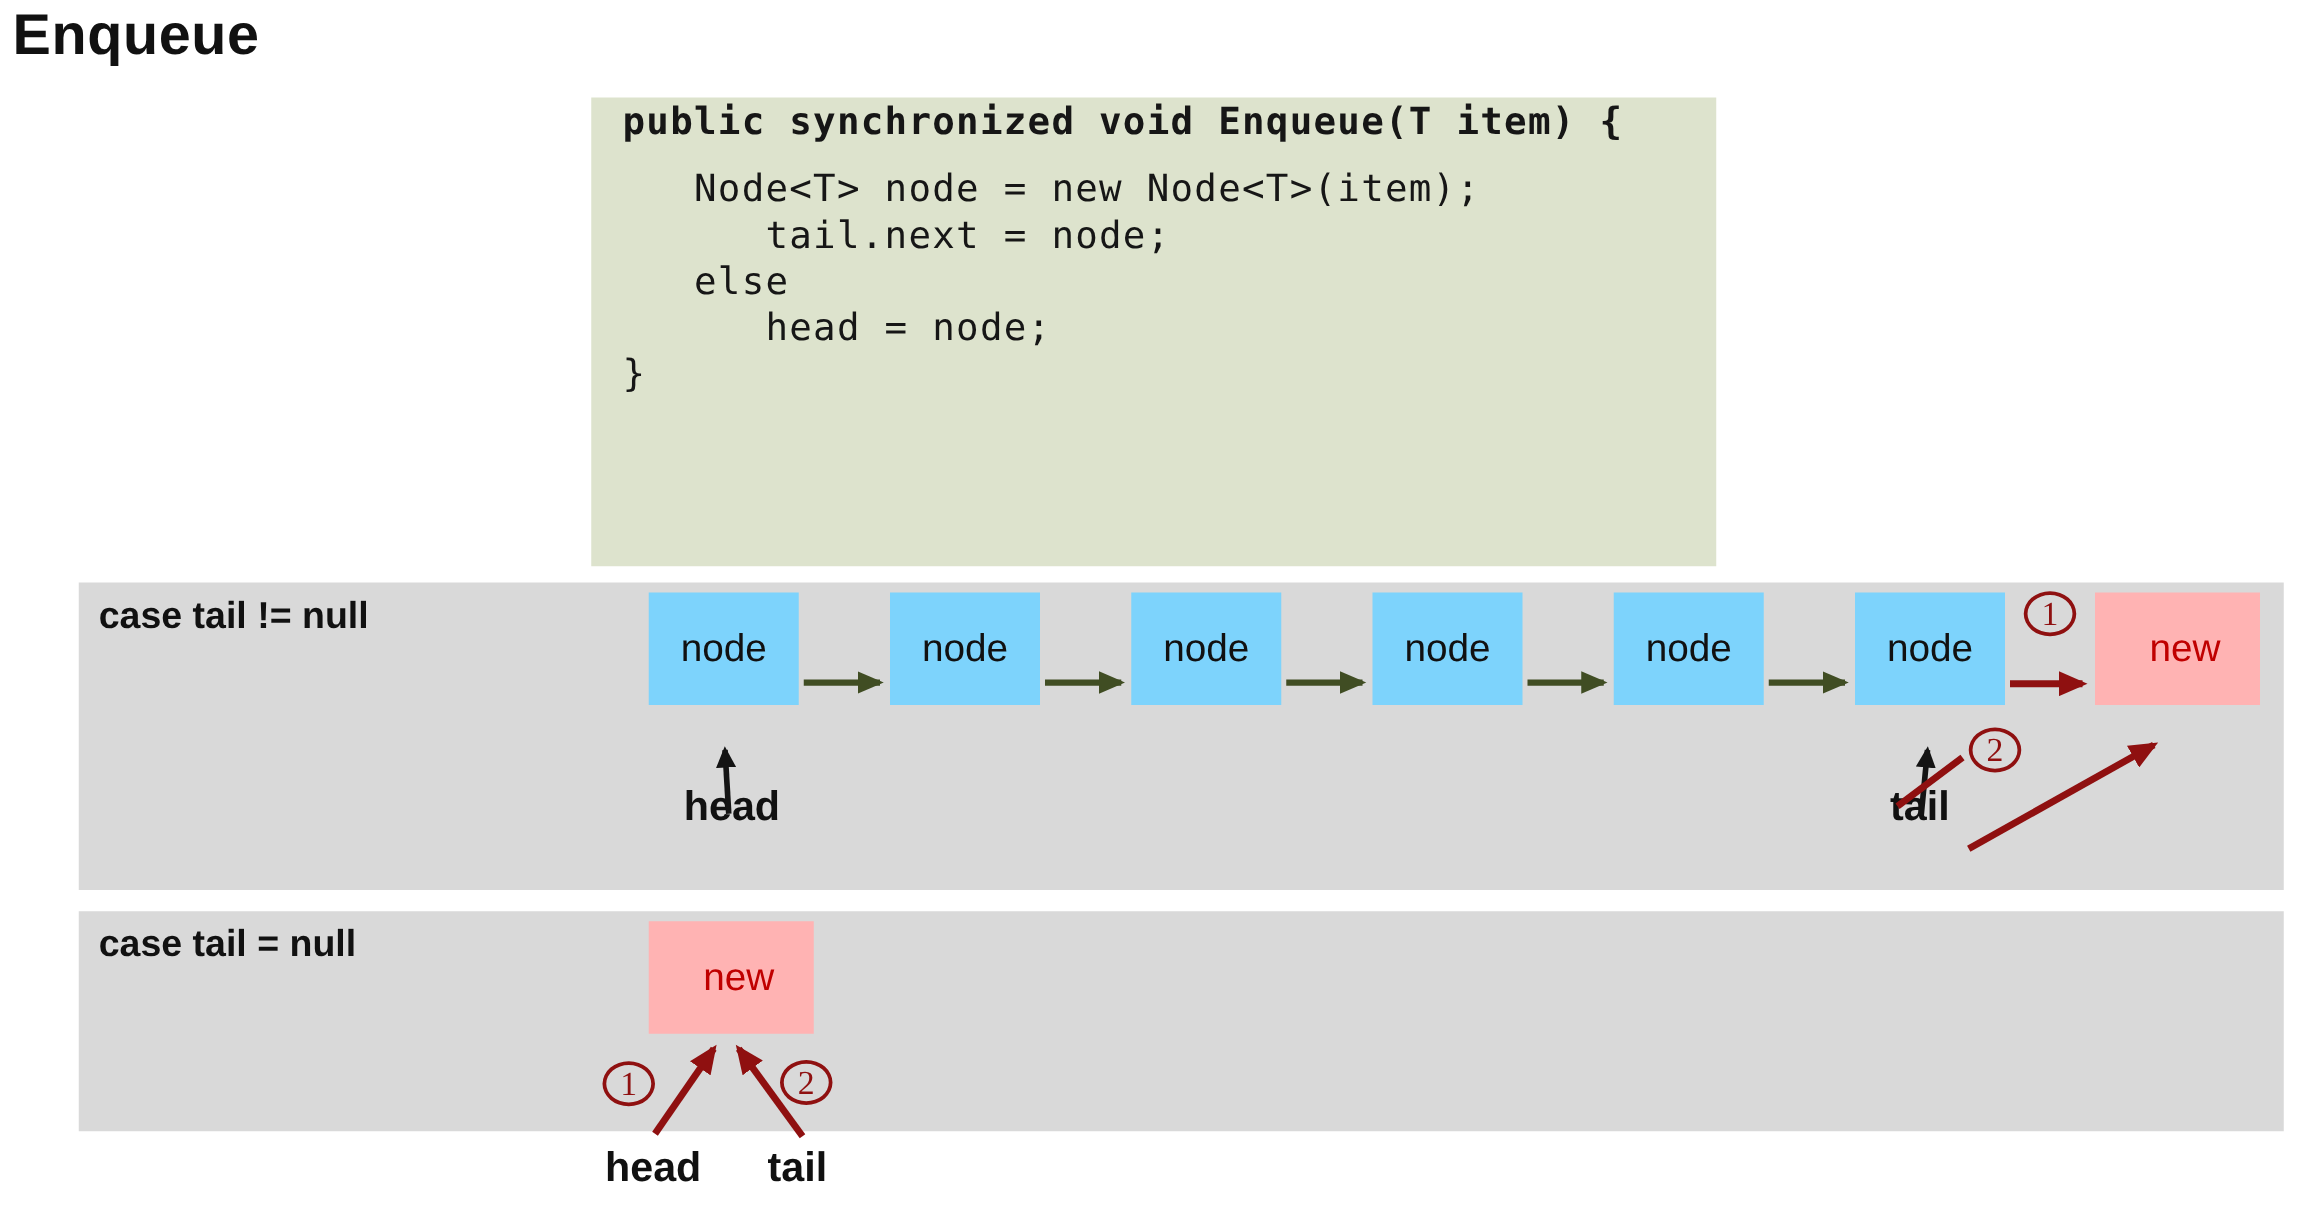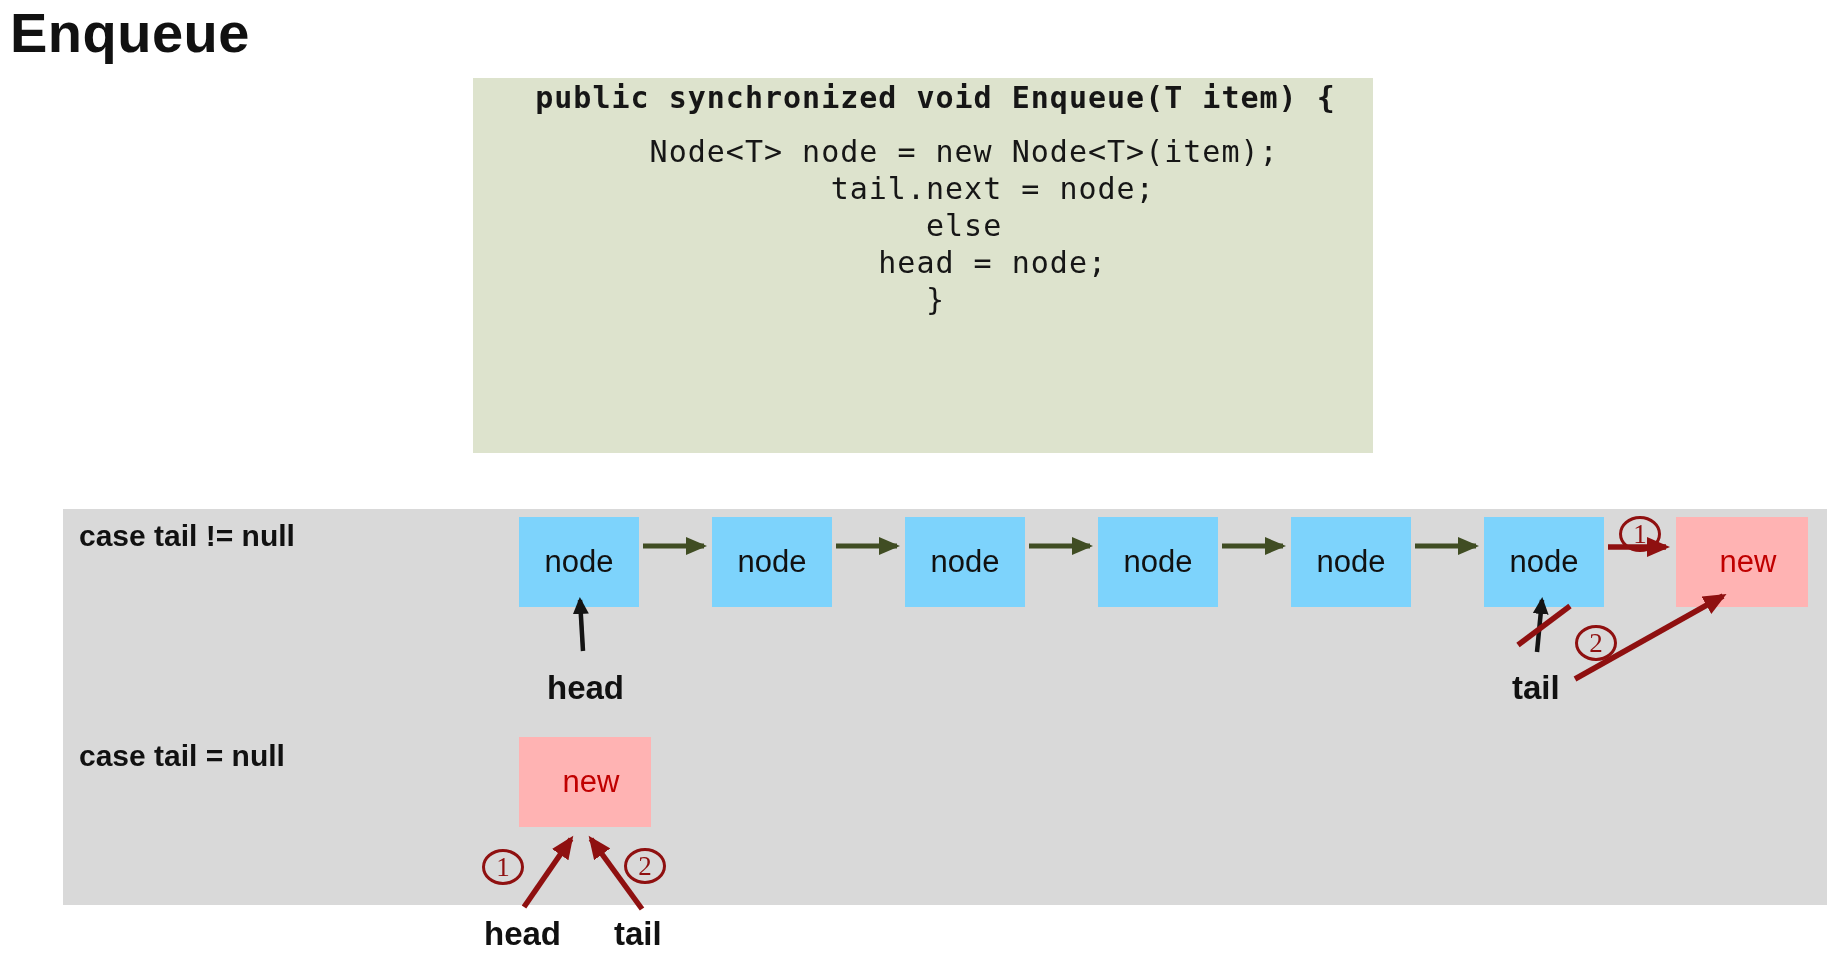--- a/index.html
+++ b/index.html
@@ -1,35 +1,35 @@
 <!DOCTYPE html>
 <html><head>
 <meta charset="utf-8">
 <style>
   html,body { margin:0; padding:0; background:#ffffff; }
   .canvas {
     position:relative; width:1841px; height:967px; background:#ffffff;
     font-family:"Liberation Sans", sans-serif; overflow:hidden;
   }
   .page-title {
-    position:absolute; left:10px; top:0px; font-size:56px; font-weight:bold;
+    position:absolute; left:10px; top:0px; font-size:46px; font-weight:bold;
     color:#111111; letter-spacing:0.5px;
   }
   
   .code-block {
     position:absolute; left:473px; top:78px; width:900px; height:375px;
     background:#dde3cd; box-sizing:border-box; padding:1px 0 0 25px;
     font-family:"DejaVu Sans Mono","Liberation Mono",monospace;
     font-size:30px; letter-spacing:1px; color:#161616;
   }
-  .code-line { height:37px; line-height:37px; white-space:pre;text-align:center; }
+  .code-line { height:37px; line-height:37px; white-space:pre; }
   .code-line.first { font-weight:bold; margin-bottom:17px; }
   
   .panel { position:absolute; left:63px; width:1764px; background:#d9d9d9; }
-  .panel.not-null { top:509px; height:246px; }
+  .panel.not-null { top:466px; height:246px; }
   .panel.null-case { top:729px; height:176px; }
   .panel-label {
     position:absolute; left:16px; top:10px; font-size:30px; font-weight:bold; color:#111111;
   }
   
   .nbox {
     position:absolute; width:120px; height:90px; top:8px;
     display:flex; align-items:center; justify-content:center;
     font-size:31px; color:#111111;
   }

